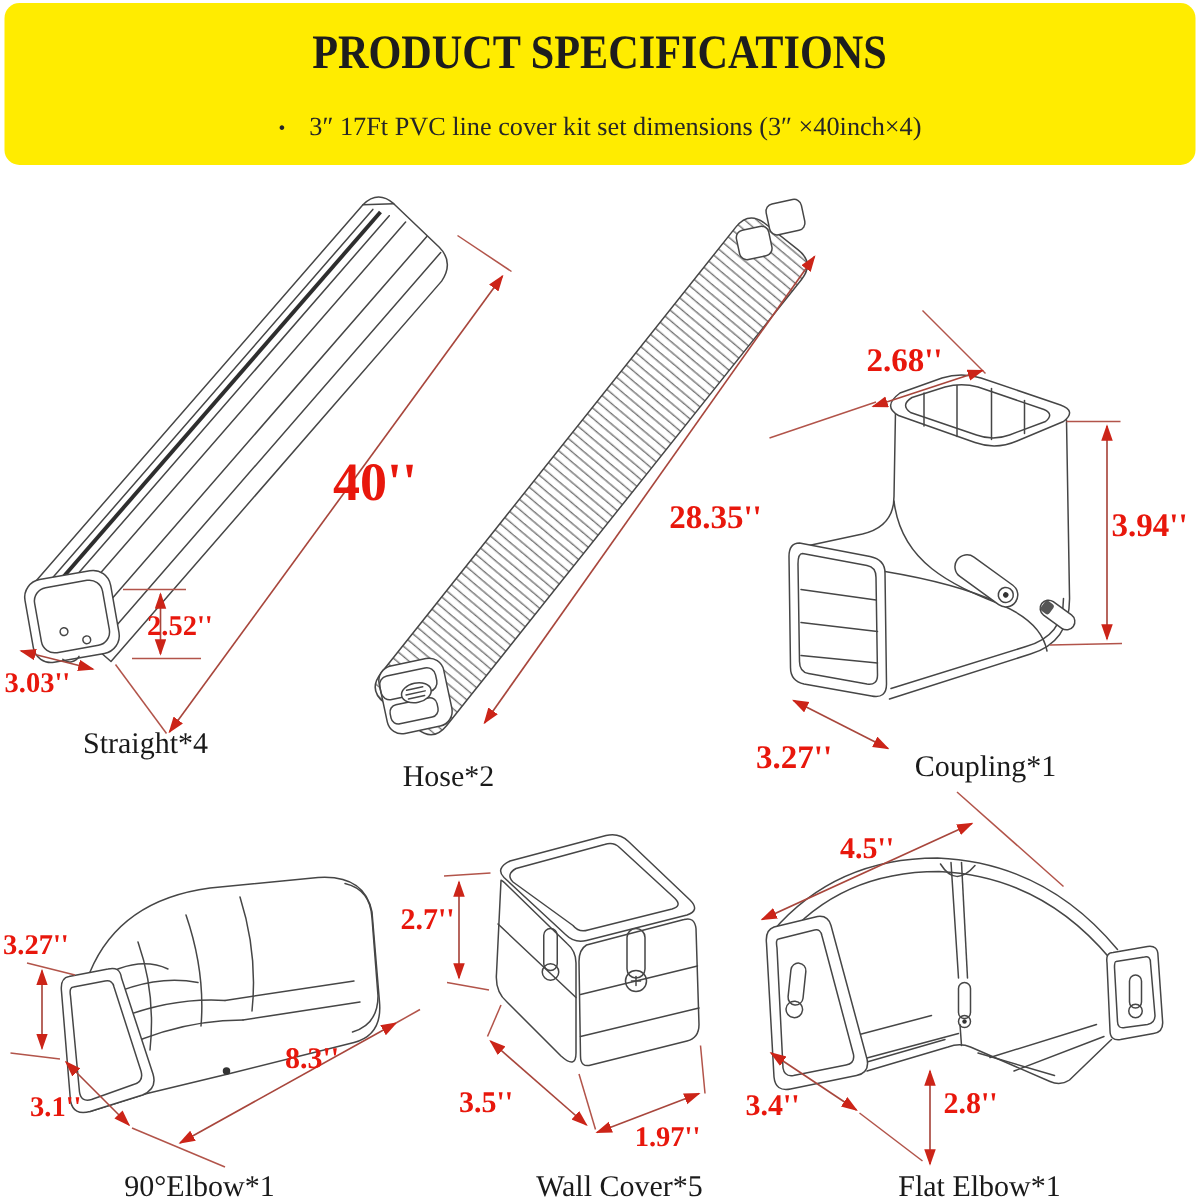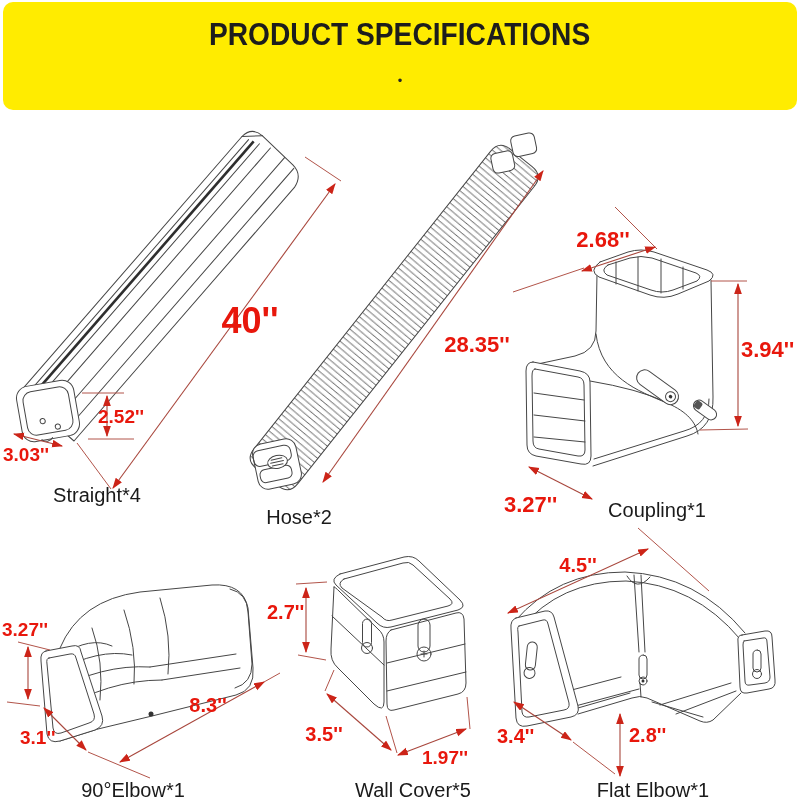--- a/index.html
+++ b/index.html
@@ -1,17 +1,17 @@
 <!DOCTYPE html>
 <html><head>
 <meta charset="utf-8">
 <style>
   html,body{margin:0;padding:0;background:#ffffff;}
   #page{position:relative;width:800px;height:800px;background:#ffffff;overflow:hidden;
-        font-family:Liberation Sans, sans-serif;}
+        font-family:Liberation Serif, serif;}
   .banner{position:absolute;left:3px;top:2px;width:794px;height:108px;
           background:#ffec00;border-radius:10px;}
   .banner-title{position:absolute;left:0;top:14px;width:100%;text-align:center;
           font-size:32px;font-weight:800;color:#1d1d1d;letter-spacing:0px;}
   .banner-title span{display:inline-block;transform:scaleX(.88);}
   .banner-bullet{position:absolute;left:0;top:72px;width:100%;
           display:flex;justify-content:center;align-items:center;gap:16px;
           font-size:17.5px;color:#262626;}
   .banner-bullet .dot{font-size:13px;line-height:1;}
   svg{position:absolute;left:0;top:0;}
@@ -26,20 +26,21 @@
 <body>
 
 <div id="page">
 
   <div class="banner">
     <div class="banner-title">
       <span>PRODUCT SPECIFICATIONS</span>
     </div>
     <div class="banner-bullet">
       <span class="dot">•</span>
+      <span>3″ 17Ft PVC line cover kit set dimensions (3″ ×40inch×4)</span>
     </div>
   </div>
 
   <svg width="800" height="800" viewBox="0 0 800 800">
     <defs>
       <marker id="ae" orient="auto" markerWidth="10" markerHeight="8" refX="9" refY="3.5">
         <path d="M0,0 L10,3.5 L0,7 Z" fill="#cc2418"></path>
       </marker>
       <marker id="as" orient="auto-start-reverse" markerWidth="10" markerHeight="8" refX="9" refY="3.5">
         <path d="M0,0 L10,3.5 L0,7 Z" fill="#cc2418"></path>

